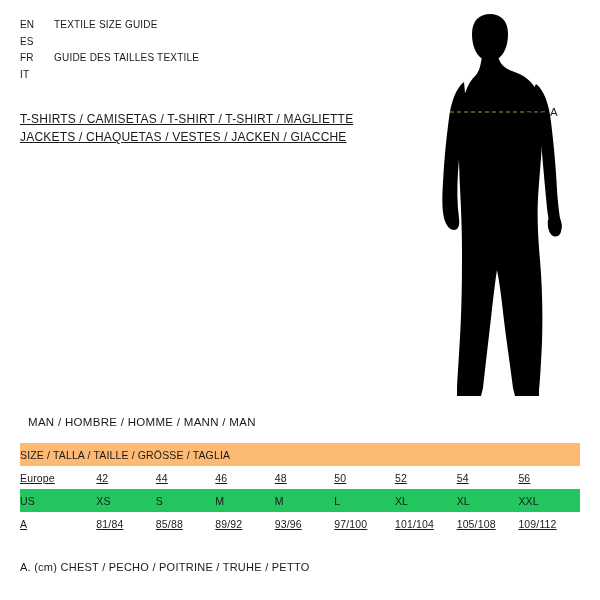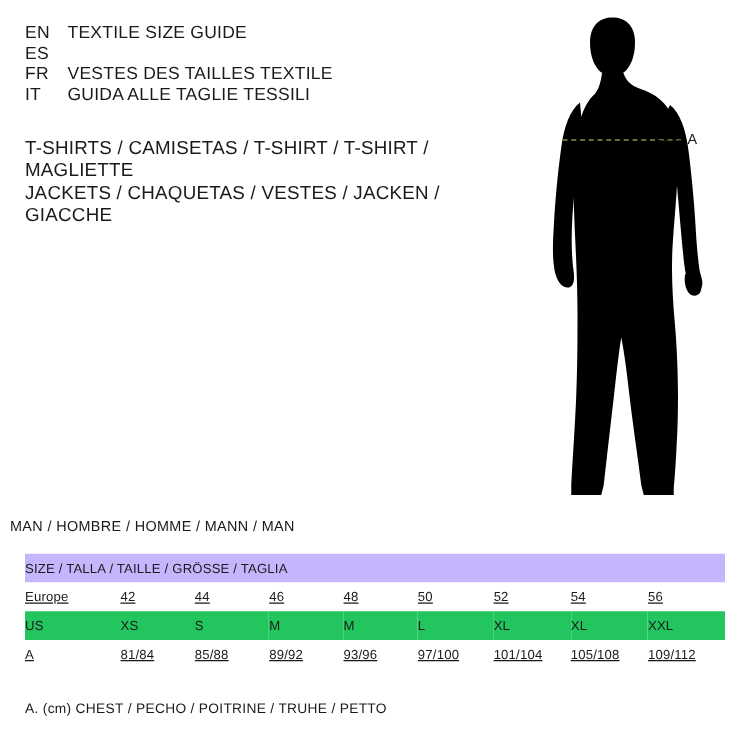--- a/index.html
+++ b/index.html
@@ -24,21 +24,21 @@
   
   .lang-block {
     position: absolute;
     left: 20px;
     top: 17px;
     width: 330px;
   }
   .lang-row {
     display: flex;
     align-items: baseline;
-    font-size: 14px;
+    font-size: 10px;
     line-height: 16.5px;
     letter-spacing: 0.2px;
   }
   .lang-code {
     width: 34px;
     flex: 0 0 34px;
     color: #1a1a1a;
   }
   .lang-text {
     flex: 1 1 auto;
@@ -46,24 +46,25 @@
   }
 
   
   .cat-block {
     position: absolute;
     left: 20px;
     top: 110px;
     width: 360px;
   }
   .cat-line {
-    font-size: 15px;
+    font-size: 12px;
     line-height: 18px;
     letter-spacing: 0.2px;
     color: #1a1a1a;
+    text-decoration: underline;
   }
 
   
   .figure-wrap {
     position: absolute;
     left: 400px;
     top: 12px;
     width: 200px;
     height: 390px;
   }
@@ -81,21 +82,21 @@
     position: absolute;
     left: 527px;
     top: 112px;
     width: 18px;
     border-top: 1.2px dashed #1a1a1a;
   }
 
   
   .table-title {
     position: absolute;
-    left: 8px;
+    left: 28px;
     top: 416px;
     font-size: 11.5px;
     letter-spacing: 0.3px;
     color: #1a1a1a;
   }
   table.size-table {
     position: absolute;
     left: 20px;
     top: 443px;
     width: 560px;
@@ -103,21 +104,21 @@
     font-size: 10.5px;
     color: #1a1a1a;
   }
   table.size-table td {
     padding: 3px 0 3px 0;
     height: 17px;
     vertical-align: middle;
     letter-spacing: 0.15px;
   }
   table.size-table tr.head-row {
-    background: #c4b5fd;
+    background: #fdba74;
   }
   table.size-table tr.row-alt {
     background: #22c55e;
   }
   table.size-table tr.row-plain {
     background: #ffffff;
     text-decoration: underline;
   }
   td.label-cell {
     width: 86px;
@@ -146,25 +147,24 @@
   <div class="lang-block">
     <div class="lang-row">
       <span class="lang-code">EN</span>
       <span class="lang-text">TEXTILE SIZE GUIDE</span>
     </div>
     <div class="lang-row">
       <span class="lang-code">ES</span>
     </div>
     <div class="lang-row">
       <span class="lang-code">FR</span>
-      <span class="lang-text">VESTES DES TAILLES TEXTILE</span>
+      <span class="lang-text">GUIDE DES TAILLES TEXTILE</span>
     </div>
     <div class="lang-row">
       <span class="lang-code">IT</span>
-      <span class="lang-text">GUIDA ALLE TAGLIE TESSILI</span>
     </div>
   </div>
 
   <div class="cat-block">
     <div class="cat-line">T-SHIRTS / CAMISETAS / T-SHIRT / T-SHIRT / MAGLIETTE</div>
     <div class="cat-line">JACKETS / CHAQUETAS / VESTES / JACKEN / GIACCHE</div>
   </div>
 
   <div class="figure-wrap">
     <svg width="200" height="390" viewBox="0 0 200 390" xmlns="http://www.w3.org/2000/svg">

